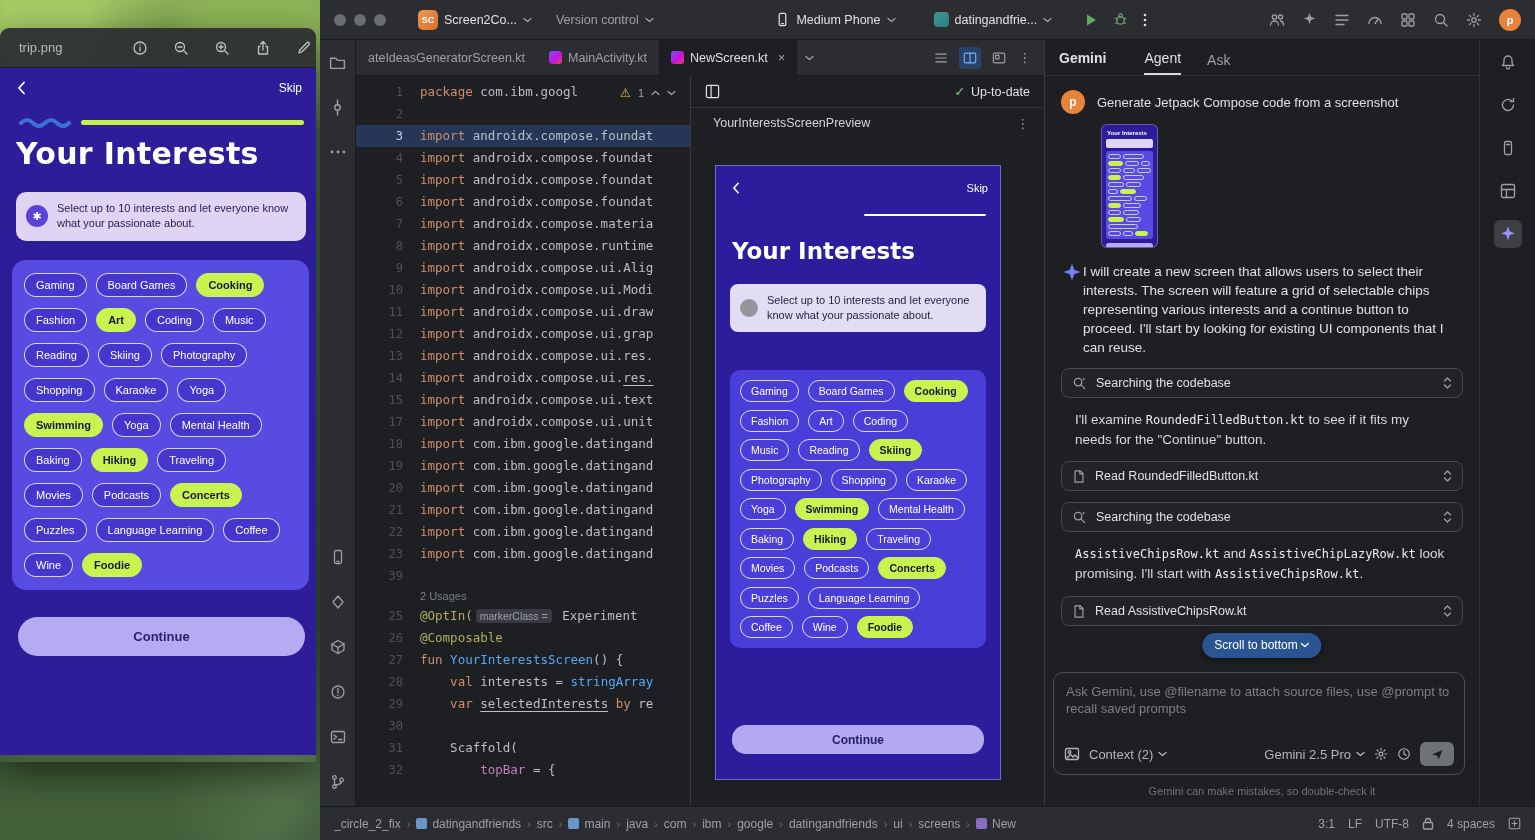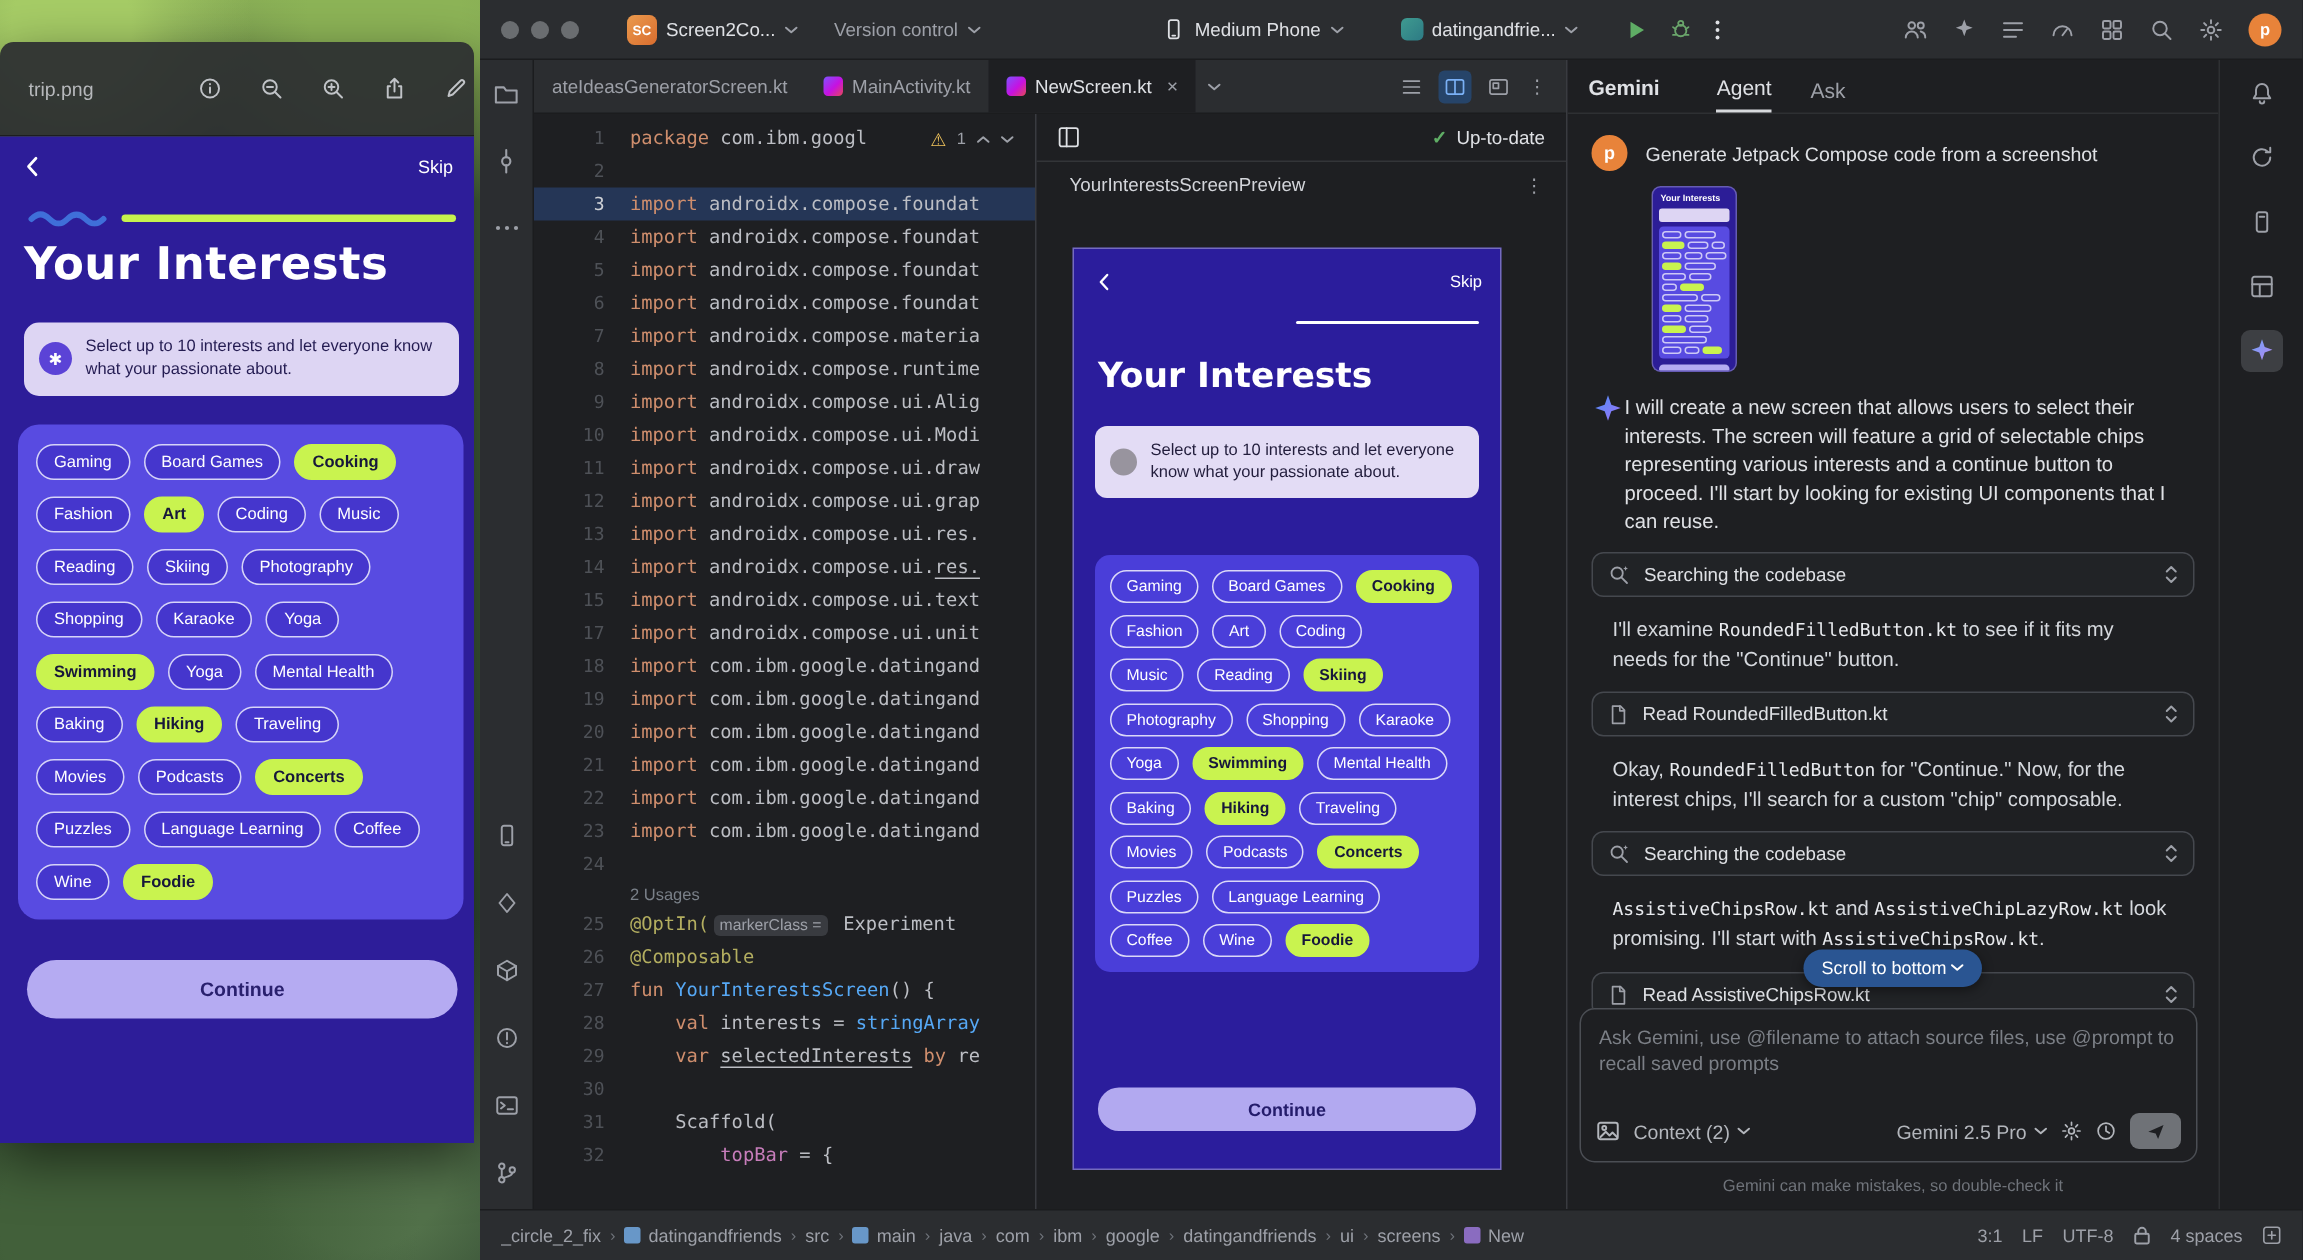--- a/index.html
+++ b/index.html
@@ -11,21 +11,21 @@
   .photo{position:absolute;left:0;top:0;width:320px;height:840px;
     background:
       radial-gradient(circle at 15% 2%,#a6cc66 0 40px,transparent 120px),
       radial-gradient(circle at 80% 1%,#8db457 0 50px,transparent 140px),
       radial-gradient(circle at 25% 97%,#42603a 0 80px,transparent 200px),
       radial-gradient(circle at 75% 92%,#52714a 0 60px,transparent 180px),
       linear-gradient(180deg,#85a854 0%,#67894a 6%,#46653c 16%,#3c583c 55%,#273c2a 100%)}
 
   
   .quicklook{position:absolute;left:0;top:28px;width:316px;height:734px;border-radius:9px 9px 0 0;overflow:hidden;box-shadow:0 12px 36px rgba(0,0,0,.55)}
-  .ql-toolbar{height:63px;background:rgba(45,47,49,.94);display:flex;align-items:center;padding:0 0 0 19px;border-bottom:1px solid #1d1e20;color:#bfc2c6}
+  .ql-toolbar{height:40px;background:rgba(45,47,49,.94);display:flex;align-items:center;padding:0 0 0 19px;border-bottom:1px solid #1d1e20;color:#bfc2c6}
   .ql-title{font-size:13px;color:#b6b8bb}
   .ql-icons{margin-left:auto;display:flex;align-items:center;gap:25px;padding-right:4px}
   .ql-icons>span{color:#c0c3c7;cursor:default}
   .left-screen{height:687px;background:#2d1d99;position:relative}
   .scr-top{position:absolute;top:13px;left:17px;right:14px;display:flex;justify-content:space-between;align-items:center;color:#fff}
   .skip{font-size:12px;color:#fff}
   .progress-row{position:absolute;top:48px;left:18px;right:12px;display:flex;align-items:center;gap:9px}
   .pbar{flex:1;height:5px;border-radius:3px;background:#c6f24e}
   .scr-title{position:absolute;top:68px;left:16px;font-size:30px;font-weight:800;letter-spacing:.3px;color:#fff;font-family:"DejaVu Sans",sans-serif}
   .info-card{position:absolute;top:124px;left:16px;right:10px;background:#ddd5f3;border-radius:10px;padding:9px 12px 9px 10px;display:flex;gap:9px;align-items:center}
@@ -495,21 +495,21 @@
         <div class="code-line"><span class="gutter">13</span><span class="code-body"><span class="tk-k">import </span><span class="tk-d">androidx.compose.ui.res.</span></span></div>
         <div class="code-line"><span class="gutter">14</span><span class="code-body"><span class="tk-k">import </span><span class="tk-d">androidx.compose.ui.</span><span class="tk-u">res.</span></span></div>
         <div class="code-line"><span class="gutter">15</span><span class="code-body"><span class="tk-k">import </span><span class="tk-d">androidx.compose.ui.text</span></span></div>
         <div class="code-line"><span class="gutter">17</span><span class="code-body"><span class="tk-k">import </span><span class="tk-d">androidx.compose.ui.unit</span></span></div>
         <div class="code-line"><span class="gutter">18</span><span class="code-body"><span class="tk-k">import </span><span class="tk-d">com.ibm.google.datingand</span></span></div>
         <div class="code-line"><span class="gutter">19</span><span class="code-body"><span class="tk-k">import </span><span class="tk-d">com.ibm.google.datingand</span></span></div>
         <div class="code-line"><span class="gutter">20</span><span class="code-body"><span class="tk-k">import </span><span class="tk-d">com.ibm.google.datingand</span></span></div>
         <div class="code-line"><span class="gutter">21</span><span class="code-body"><span class="tk-k">import </span><span class="tk-d">com.ibm.google.datingand</span></span></div>
         <div class="code-line"><span class="gutter">22</span><span class="code-body"><span class="tk-k">import </span><span class="tk-d">com.ibm.google.datingand</span></span></div>
         <div class="code-line"><span class="gutter">23</span><span class="code-body"><span class="tk-k">import </span><span class="tk-d">com.ibm.google.datingand</span></span></div>
-        <div class="code-line"><span class="gutter">24</span><span class="code-body"></span></div>
+        <div class="code-line"><span class="gutter">39</span><span class="code-body"></span></div>
         <div class="code-line hint-line"><span class="gutter"></span><span class="code-body"><span class="usages">2 Usages</span></span></div>
         <div class="code-line"><span class="gutter">25</span><span class="code-body"><span class="tk-a">@OptIn(</span><span class="tk-in">markerClass =</span><span class="tk-d"> Experiment</span></span></div>
         <div class="code-line"><span class="gutter">26</span><span class="code-body"><span class="tk-a">@Composable</span></span></div>
         <div class="code-line"><span class="gutter">27</span><span class="code-body"><span class="tk-k">fun </span><span class="tk-f">YourInterestsScreen</span><span class="tk-d">() {</span></span></div>
         <div class="code-line"><span class="gutter">28</span><span class="code-body"><span class="tk-d">    </span><span class="tk-k">val</span><span class="tk-d"> interests = </span><span class="tk-f">stringArray</span></span></div>
         <div class="code-line"><span class="gutter">29</span><span class="code-body"><span class="tk-d">    </span><span class="tk-k">var </span><span class="tk-u">selectedInterests</span><span class="tk-d"> </span><span class="tk-k">by</span><span class="tk-d"> re</span></span></div>
         <div class="code-line"><span class="gutter">30</span><span class="code-body"></span></div>
         <div class="code-line"><span class="gutter">31</span><span class="code-body"><span class="tk-d">    Scaffold(</span></span></div>
         <div class="code-line"><span class="gutter">32</span><span class="code-body"><span class="tk-d">        </span><span class="tk-p">topBar</span><span class="tk-d"> = {</span></span></div>
       </div>
@@ -697,21 +697,20 @@
               </svg>
             </span>
             <span class="t-label">Read RoundedFilledButton.kt</span>
             <span class="t-ud">
               <svg class="ic" width="9" height="14" viewBox="0 0 9 14">
                 <path d="M1.5 5l3-3 3 3"></path>
                 <path d="M1.5 9l3 3 3-3"></path>
               </svg>
             </span>
           </div>
-          <p class="g-para"><span>Okay, </span><span class="code">RoundedFilledButton</span><span> for "Continue." Now, for the interest chips, I'll search for a custom "chip" composable.</span></p>
           <div class="tool-row">
             <span class="t-ic">
               <svg class="ic" width="15" height="15" viewBox="0 0 16 16">
                 <circle cx="6.5" cy="6.5" r="4"></circle>
                 <path d="M9.5 9.5L13.5 13.5"></path>
                 <path d="M12.5 1.5l.5 1.2 1.2.5-1.2.5-.5 1.2-.5-1.2-1.2-.5 1.2-.5z" fill="currentColor" stroke="none"></path>
               </svg>
             </span>
             <span class="t-label">Searching the codebase</span>
             <span class="t-ud">

